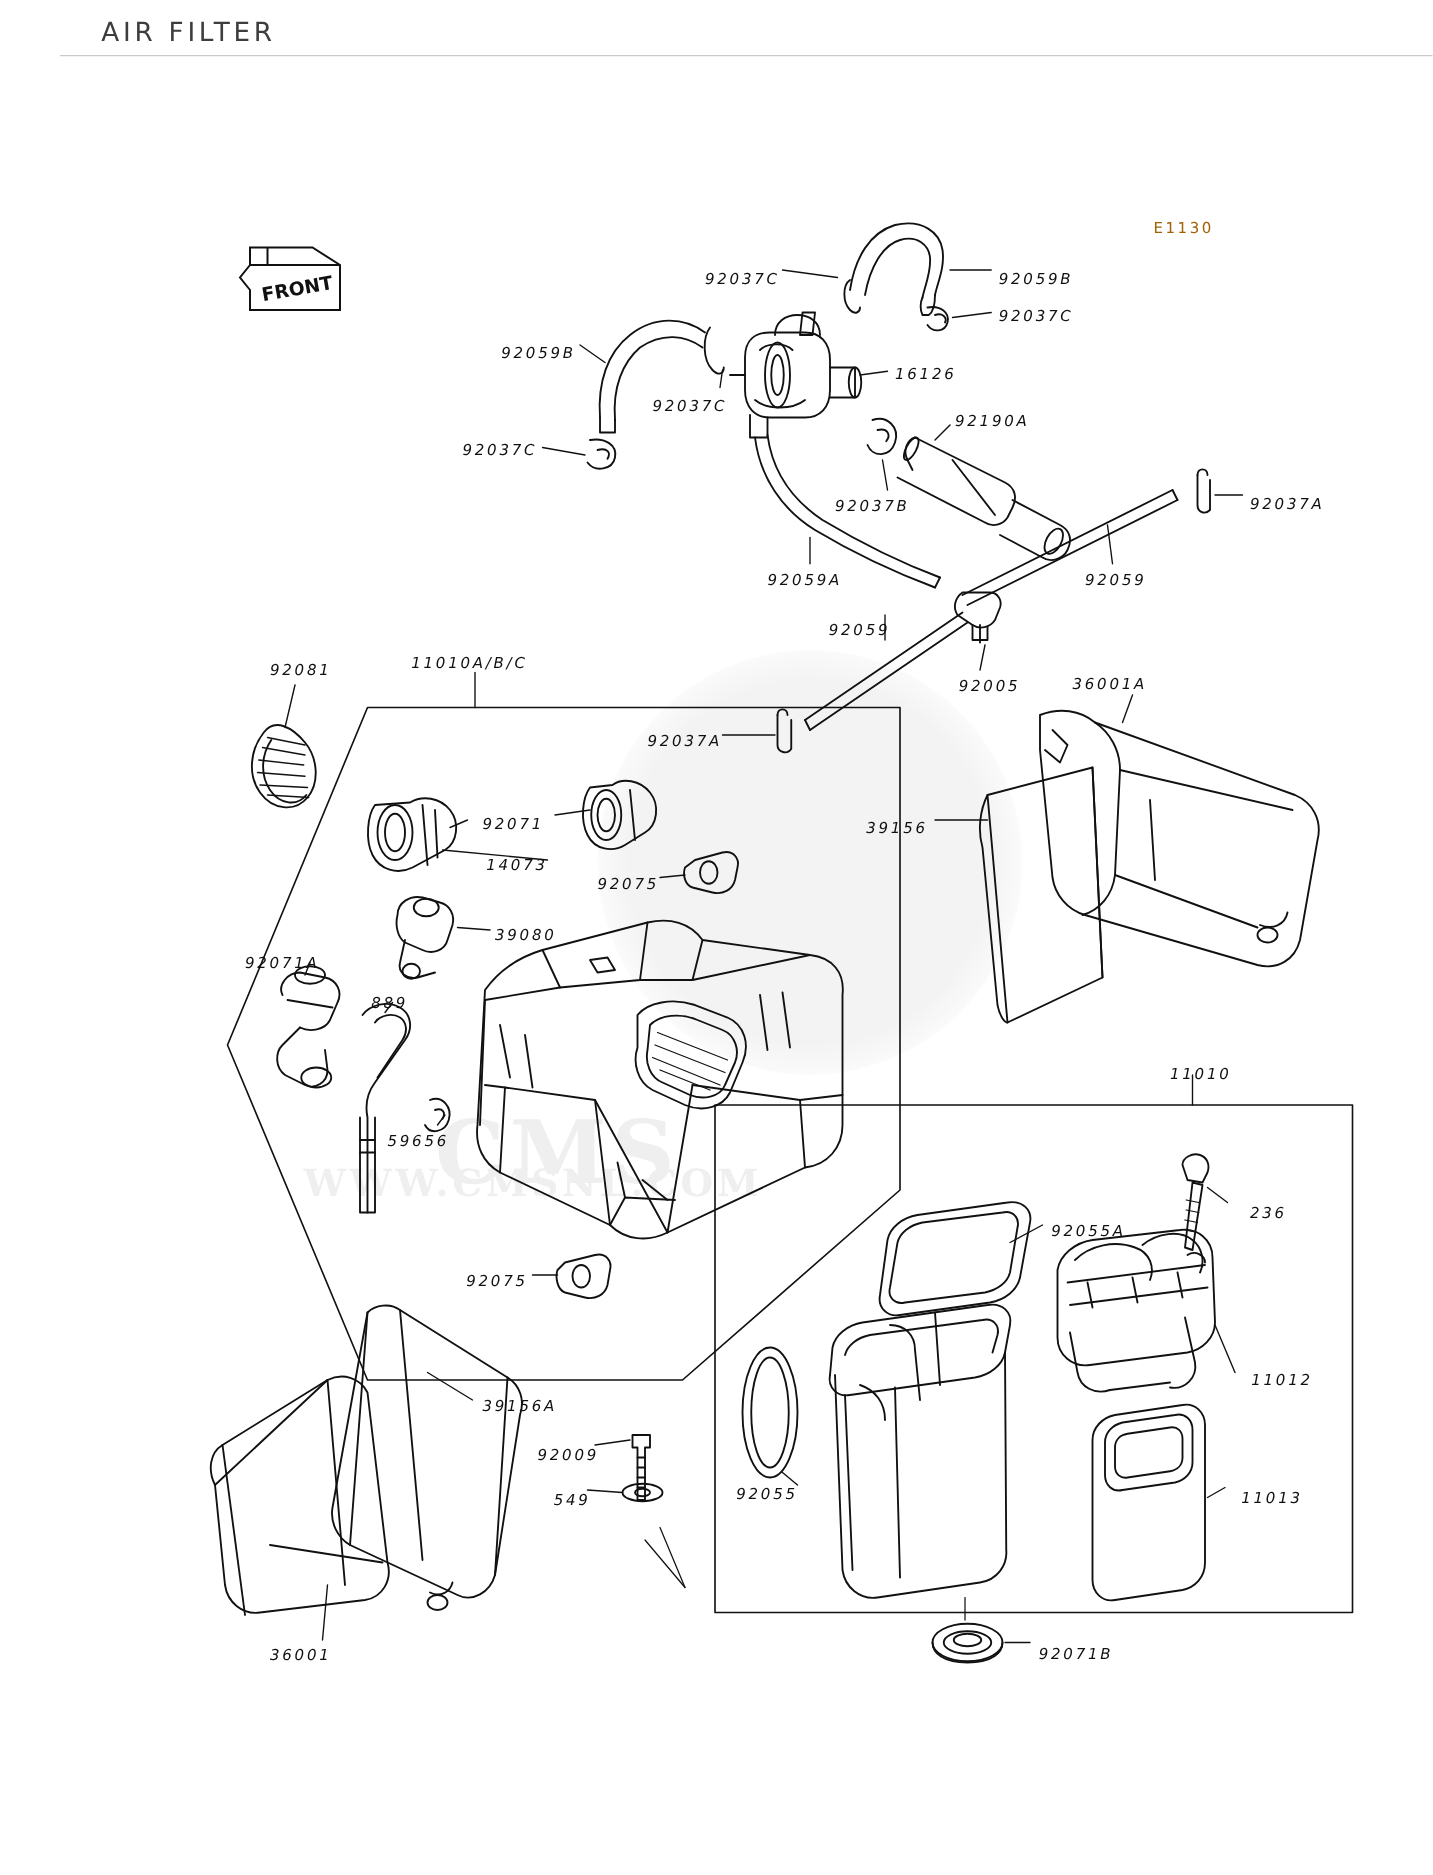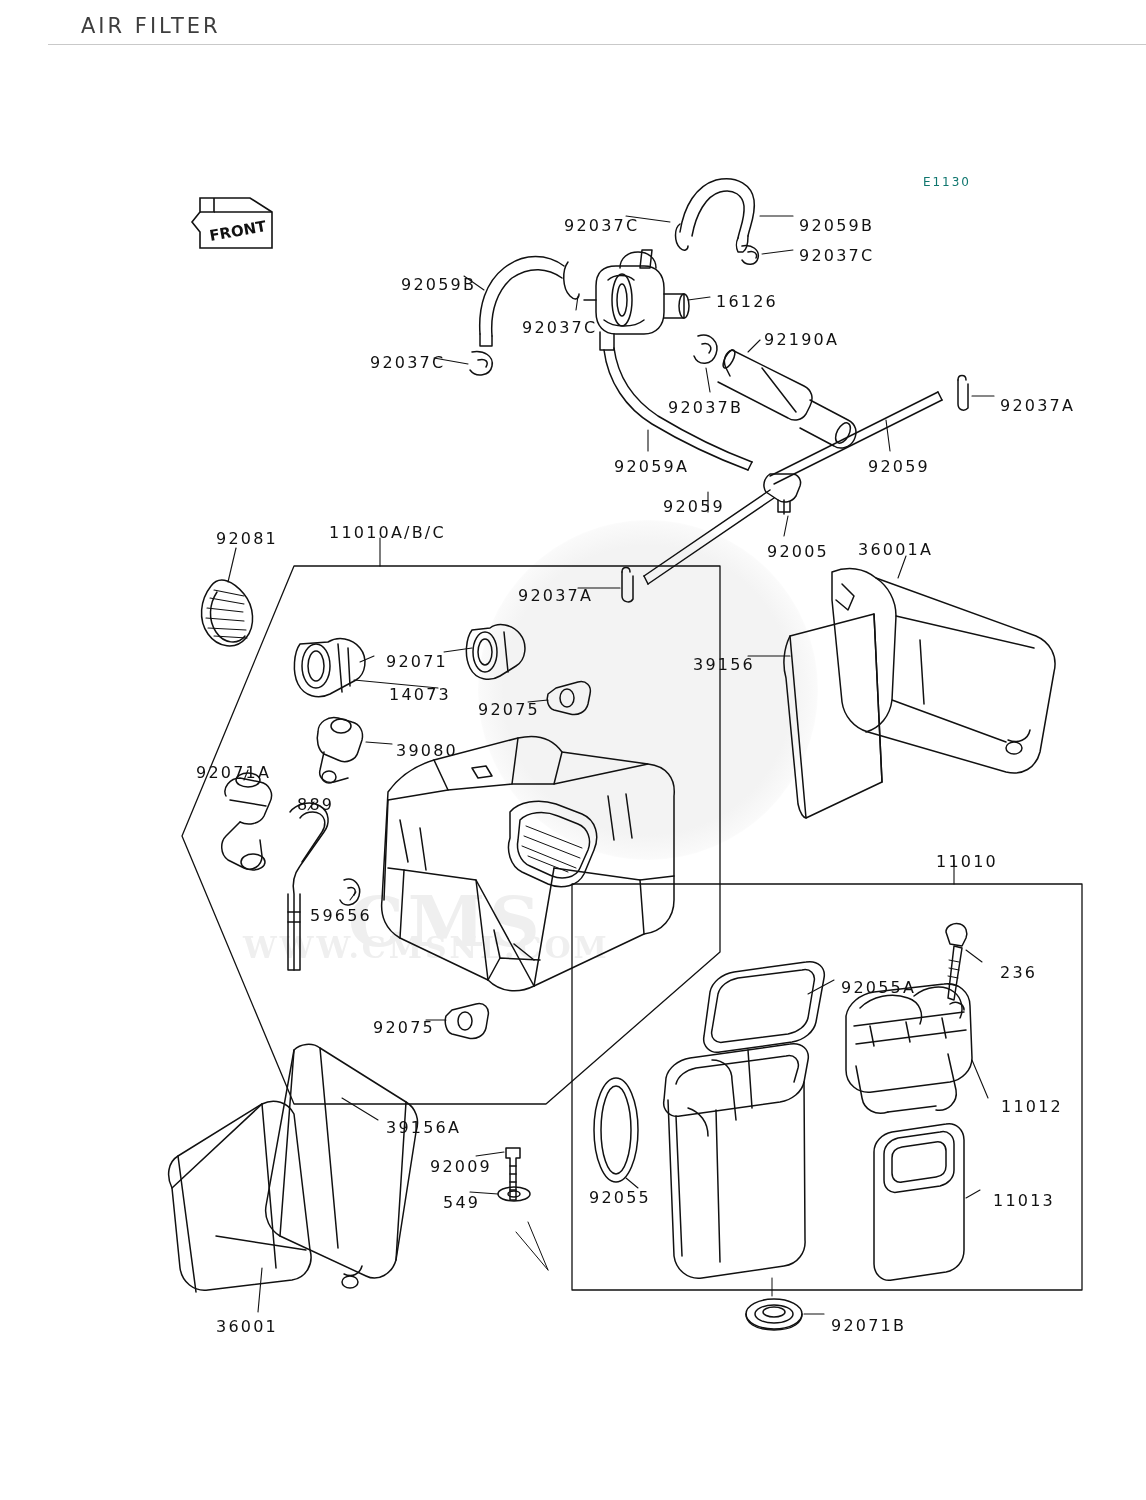--- a/index.html
+++ b/index.html
@@ -38,42 +38,43 @@
     width: 1146px;
     height: 1px;
     background: #c9c9c9;
   }
   .diagcode {
     position: absolute;
     right: 133px;
     top: 175px;
     font-size: 12px;
     letter-spacing: 2px;
-    color: #0f766e;
+    color: #a16207;
   }
   .footer {
     position: absolute;
     left: 0;
     top: 1440px;
     width: 1146px;
     text-align: center;
     font-size: 34px;
     font-family: "DejaVu Serif", serif;
     font-weight: bold;
     color: #1a1a1a;
     letter-spacing: 0px;
   }
   
   .lbl {
     position: absolute;
-    font-size: 16px;
+    font-size: 12px;
     letter-spacing: 2.2px;
     color: #111;
     white-space: nowrap;
     font-family: "DejaVu Sans", sans-serif;
+    font-style: italic;
   }
   
   .wm {
     position: absolute;
     pointer-events: none;
     color: #efefef;
     font-family: "DejaVu Serif", serif;
     font-weight: bold;
   }
   .wm-main {

